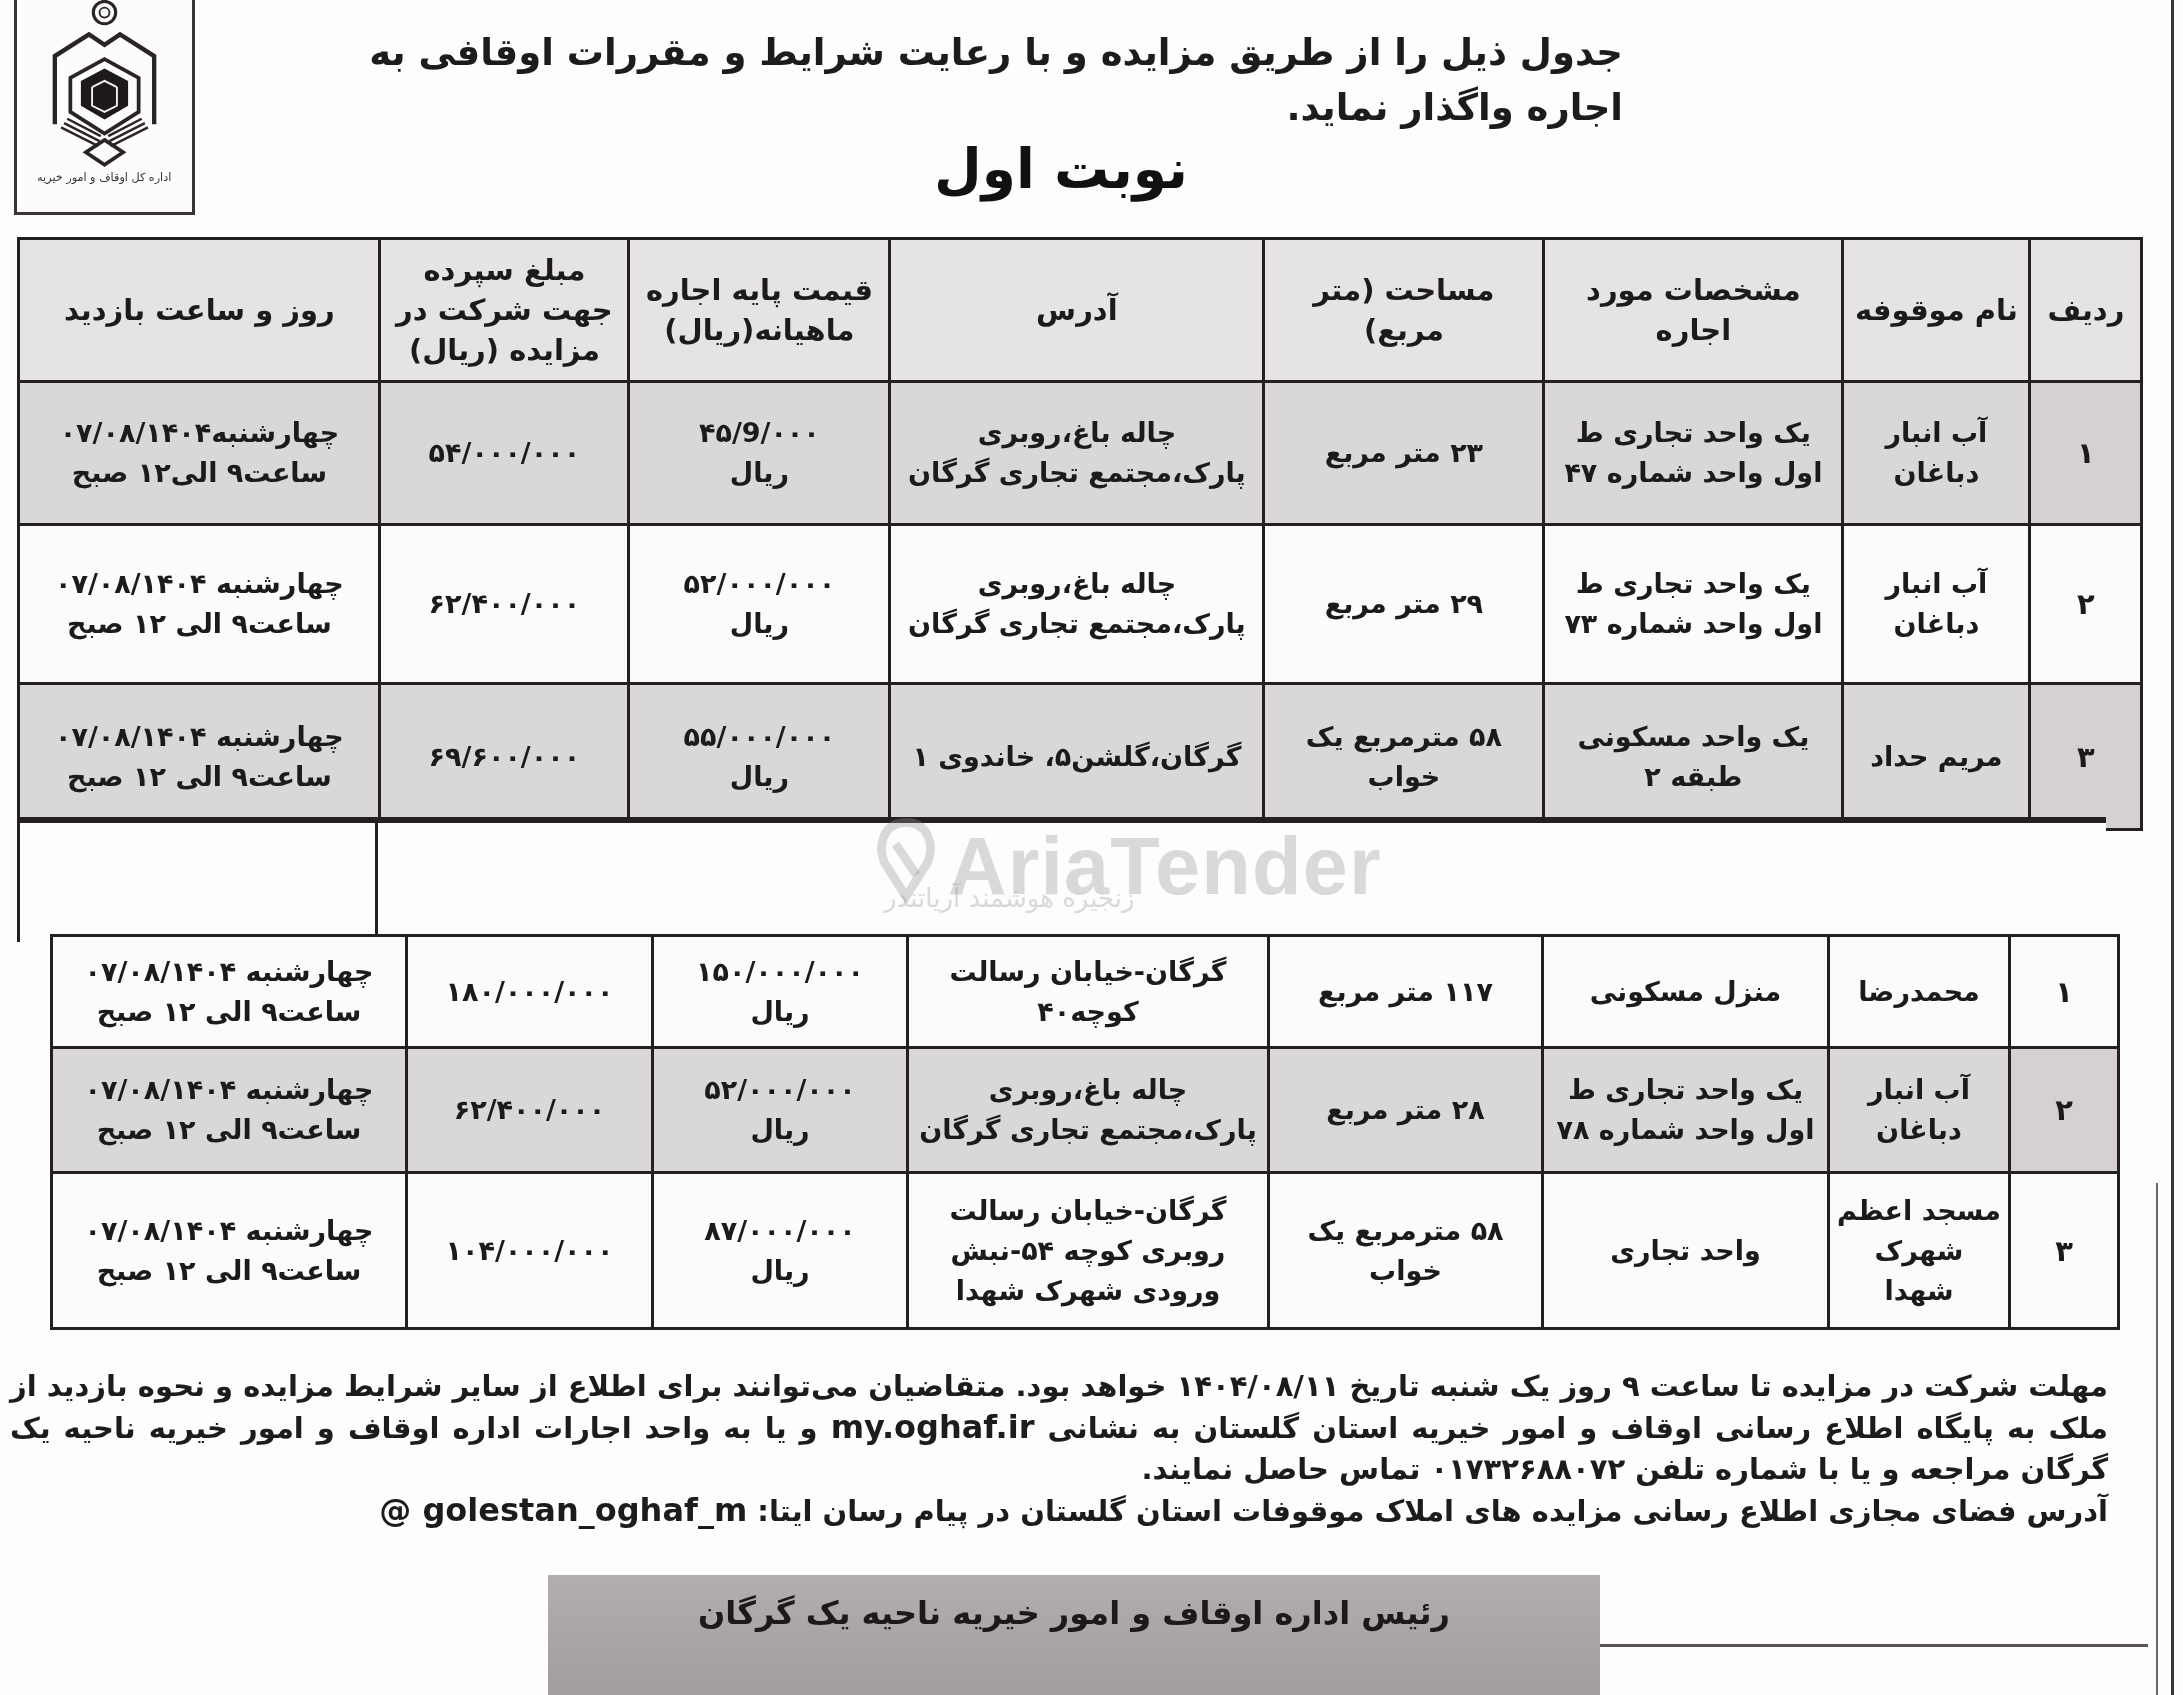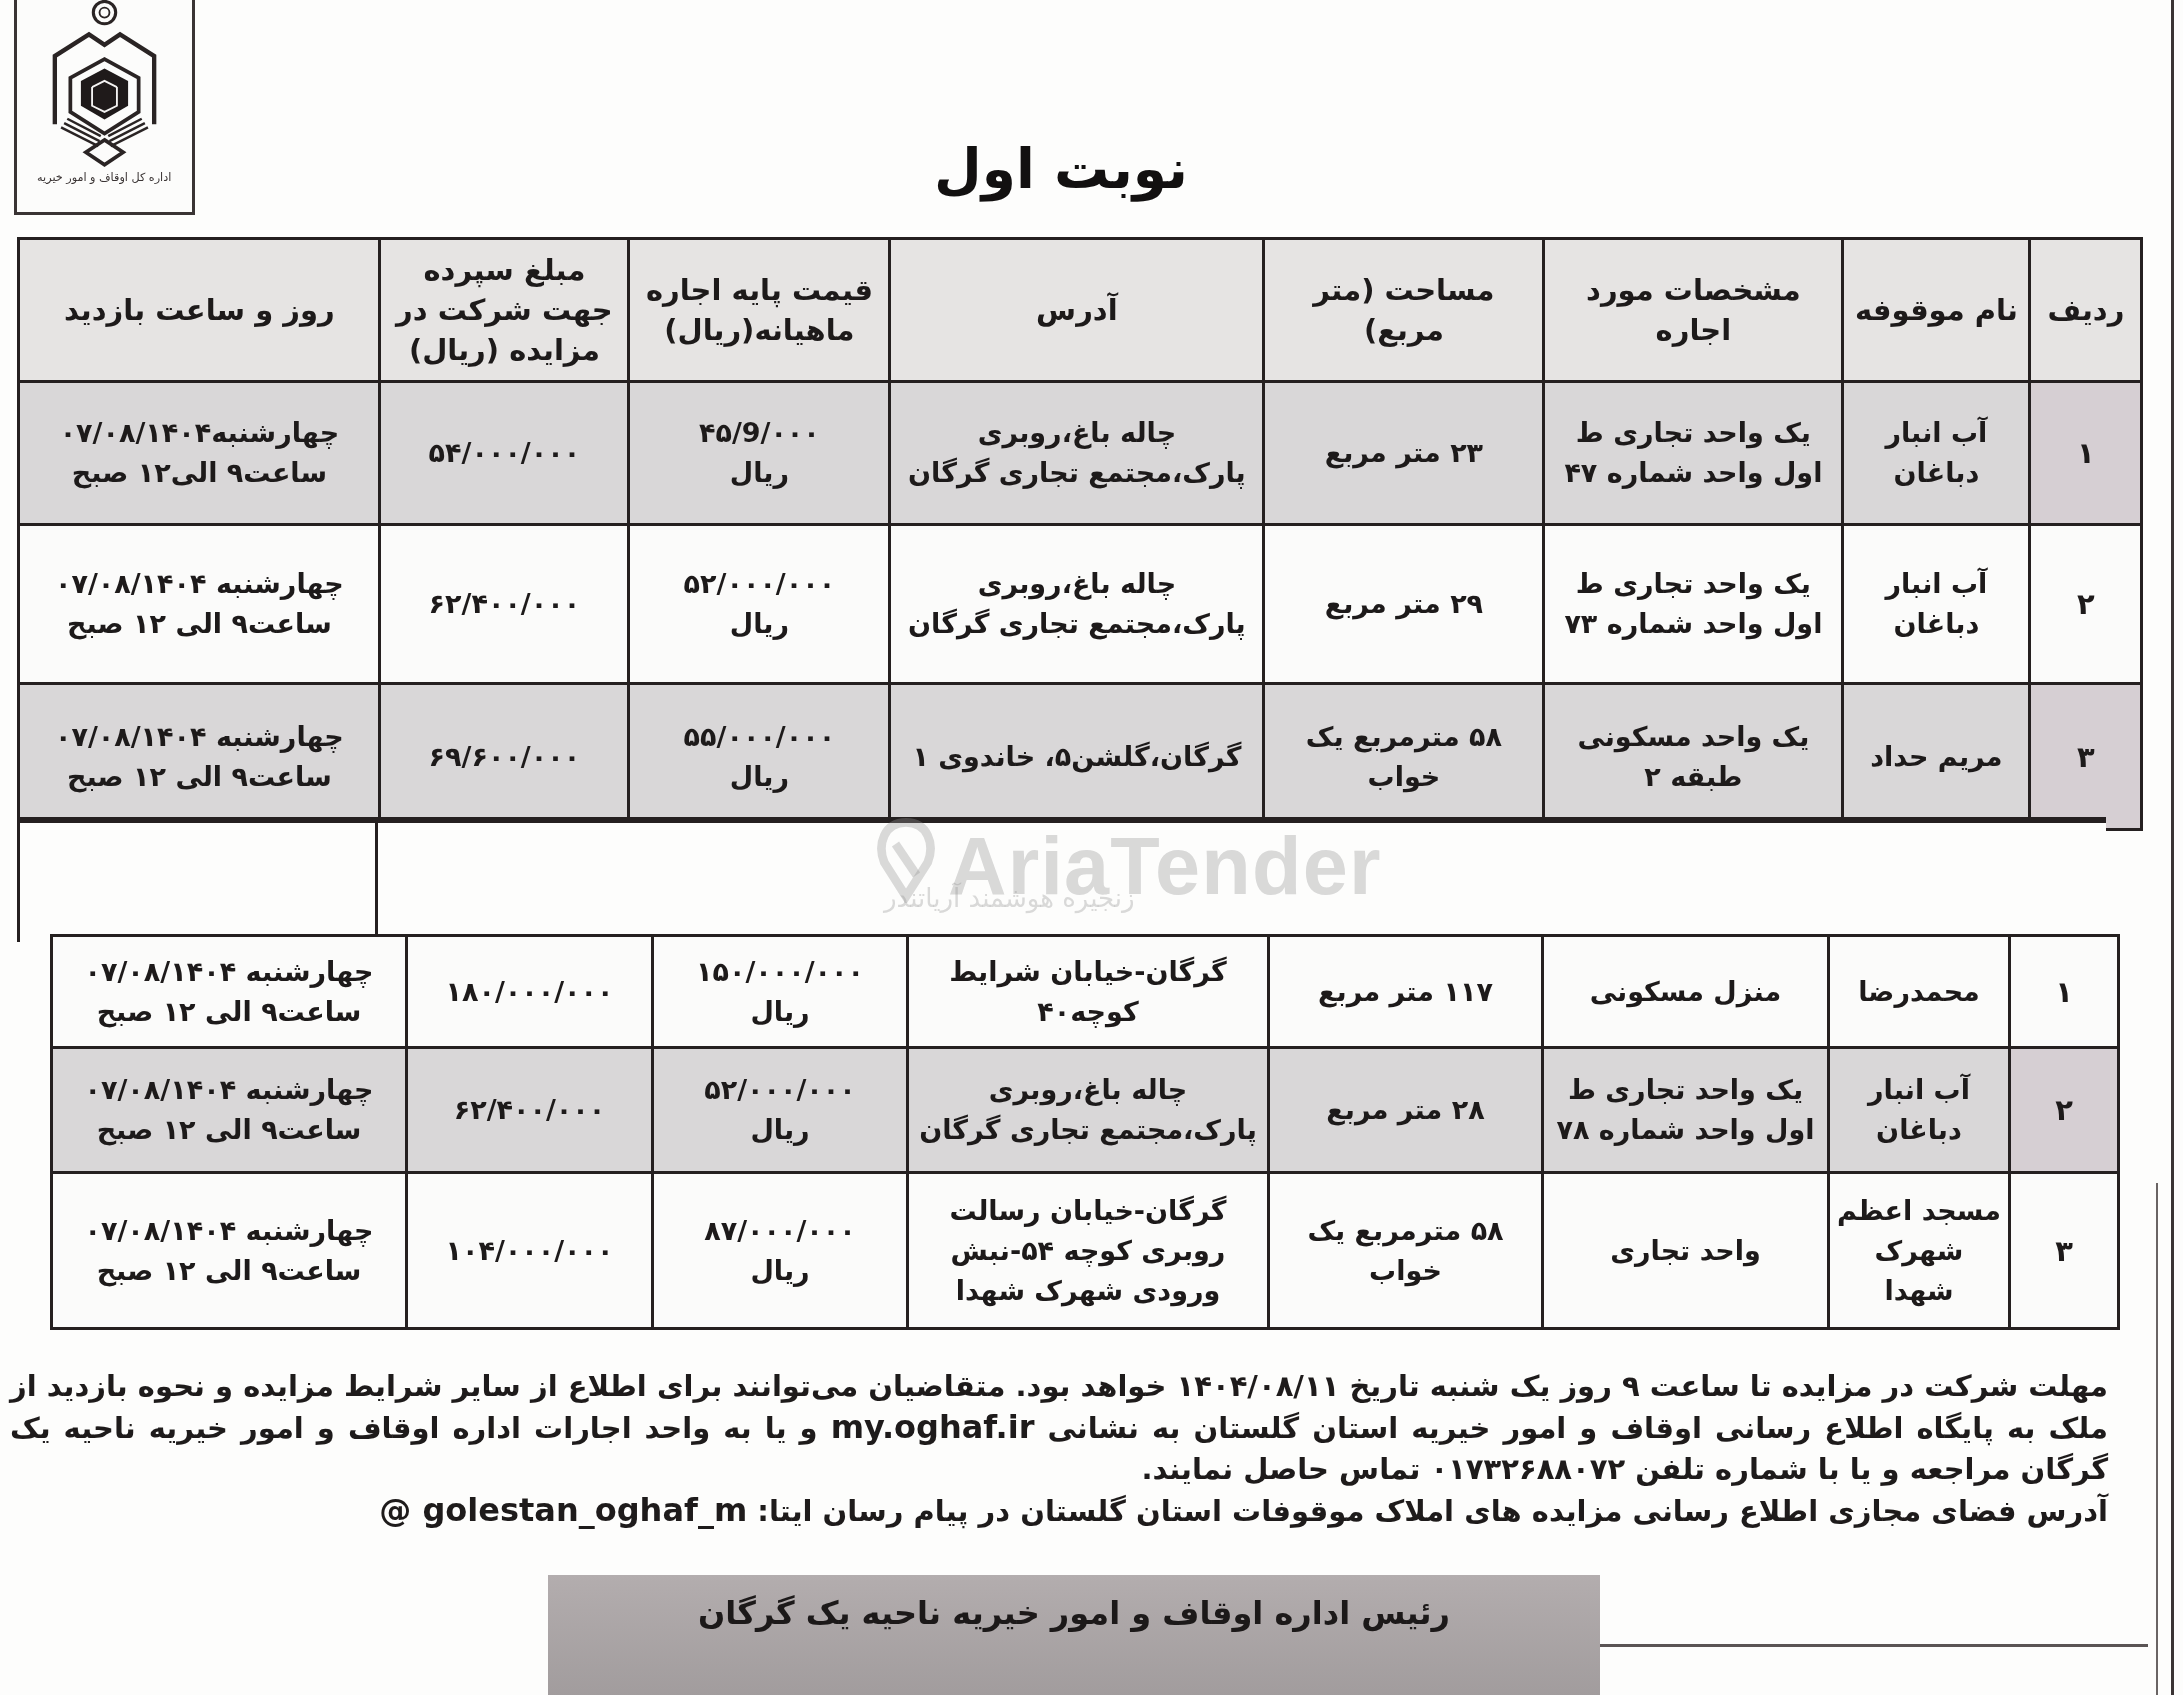--- a/index.html
+++ b/index.html
@@ -82,20 +82,21 @@
         <line x1="190" y1="205" x2="130" y2="235"></line>
           <line x1="185" y1="198" x2="128" y2="227"></line>
           <line x1="180" y1="191" x2="126" y2="219"></line>
       </g>
       <path d="M120 225 L150 245 L120 265 L90 245 Z" fill="none" stroke="#2a2424" stroke-width="6"></path>
     </svg>
     <div class="logo-caption">اداره کل اوقاف و امور خیریه</div>
   </div>
 
   <div class="intro">
+    <div>جدول ذیل را از طریق مزایده و با رعایت شرایط و مقررات اوقافی به اجاره واگذار نماید.</div>
   </div>
   <div class="round-title">نوبت اول</div>
 
   <table class="tbl t1">
     <colgroup>
       <col style="width:112px">
         <col style="width:187px">
         <col style="width:299px">
         <col style="width:280px">
       <col style="width:374px">
@@ -187,21 +188,21 @@
         <col style="width:255px">
         <col style="width:246px">
         <col style="width:355px">
     </colgroup>
     <tbody>
         <tr class="plain" style="height:112px">
       <td class="idx">۱</td>
       <td>محمدرضا</td>
       <td>منزل مسکونی</td>
       <td>۱۱۷ متر مربع</td>
-      <td>گرگان-خیابان شرایط کوچه۴۰</td>
+      <td>گرگان-خیابان رسالت کوچه۴۰</td>
       <td>
             <div>۱۵۰/۰۰۰/۰۰۰</div>
             <div>ریال</div>
           </td>
       <td>۱۸۰/۰۰۰/۰۰۰</td>
       <td>
             <div>چهارشنبه ۰۷/۰۸/۱۴۰۴</div>
             <div>ساعت۹ الی ۱۲ صبح</div>
           </td>
     </tr>

